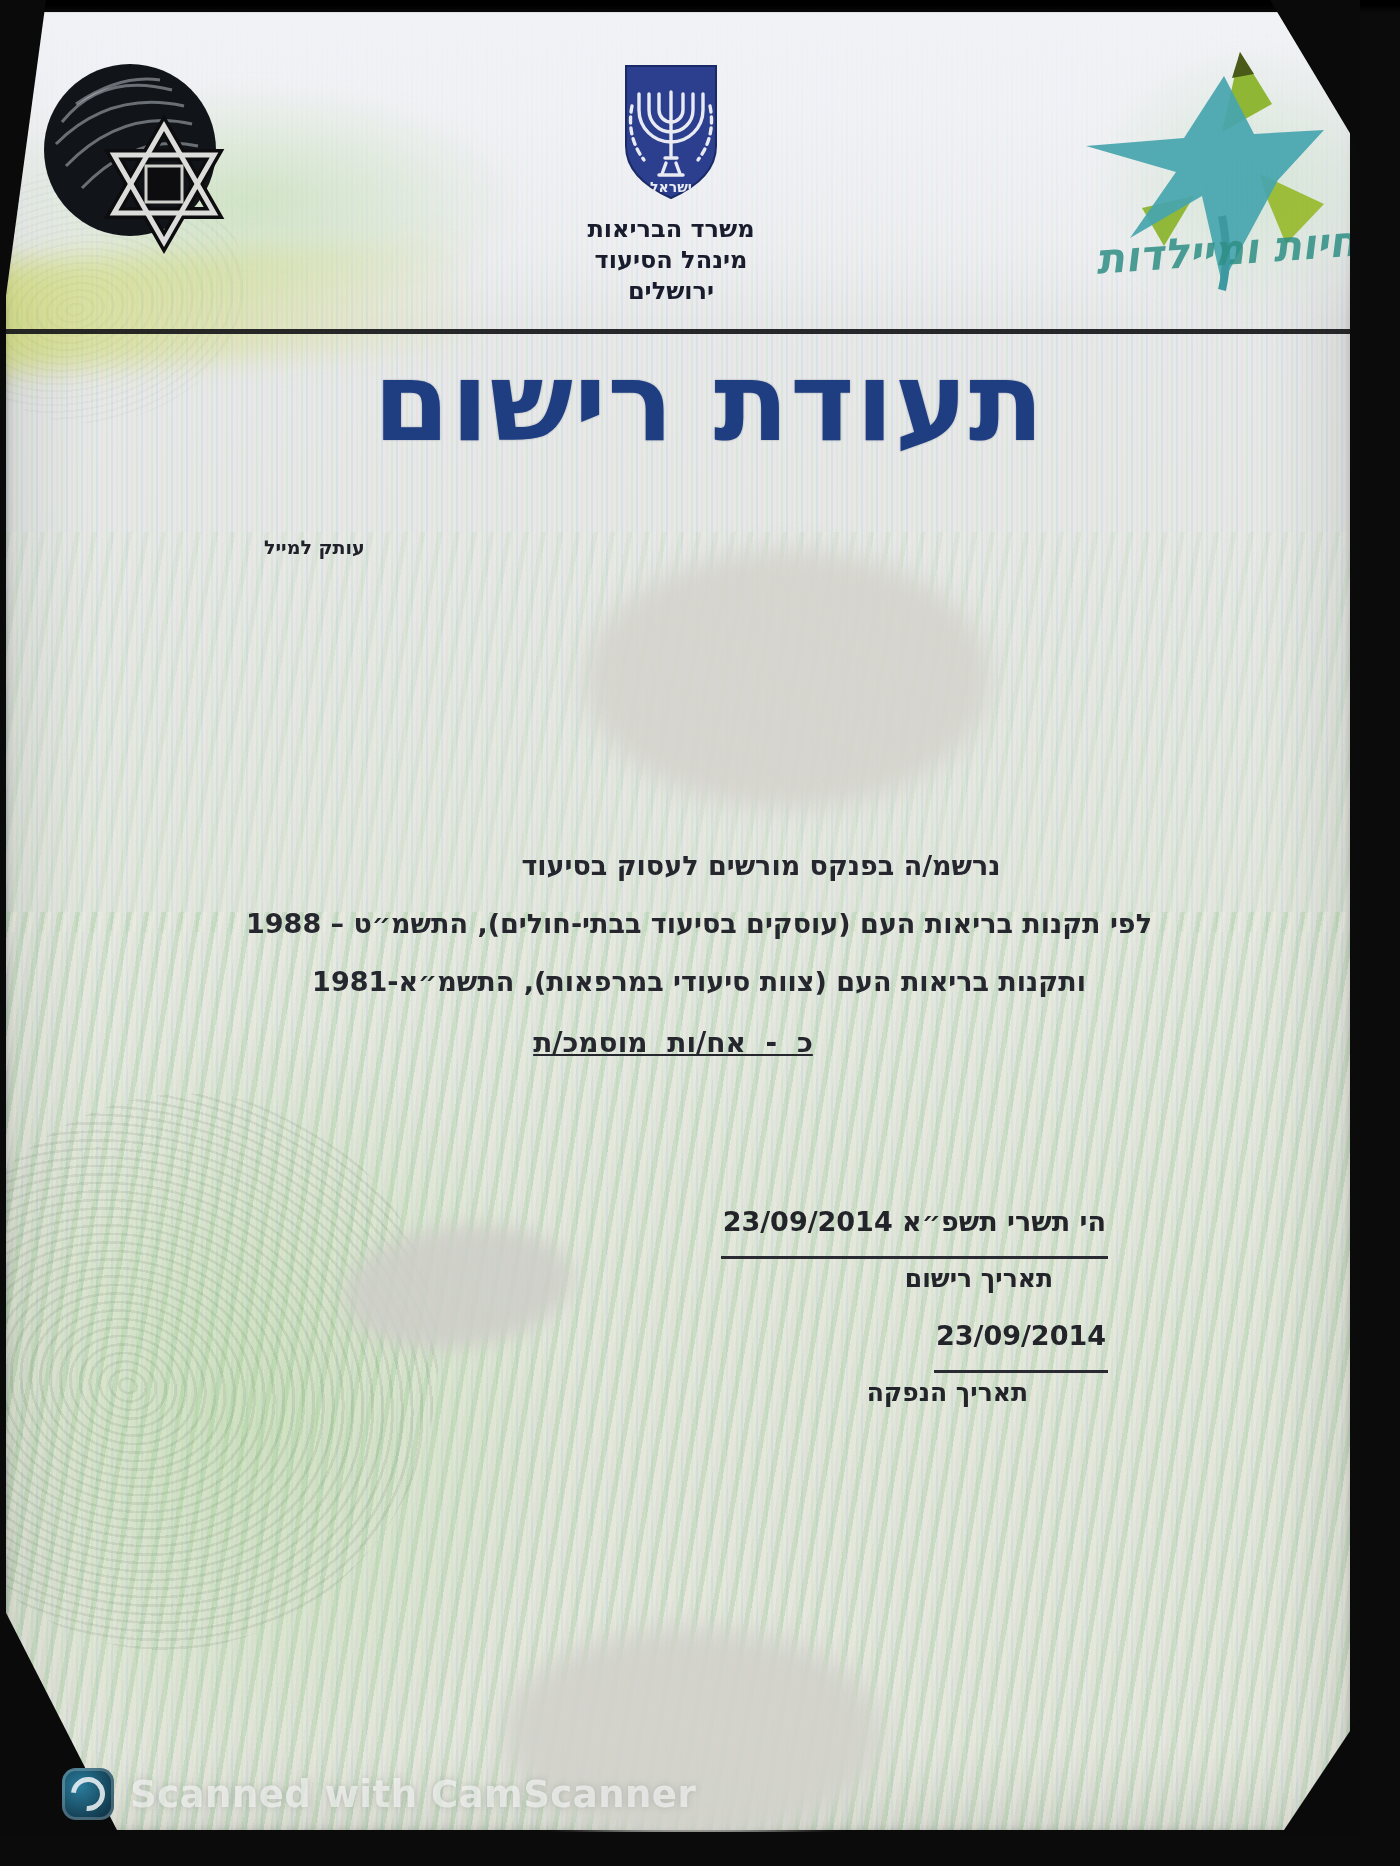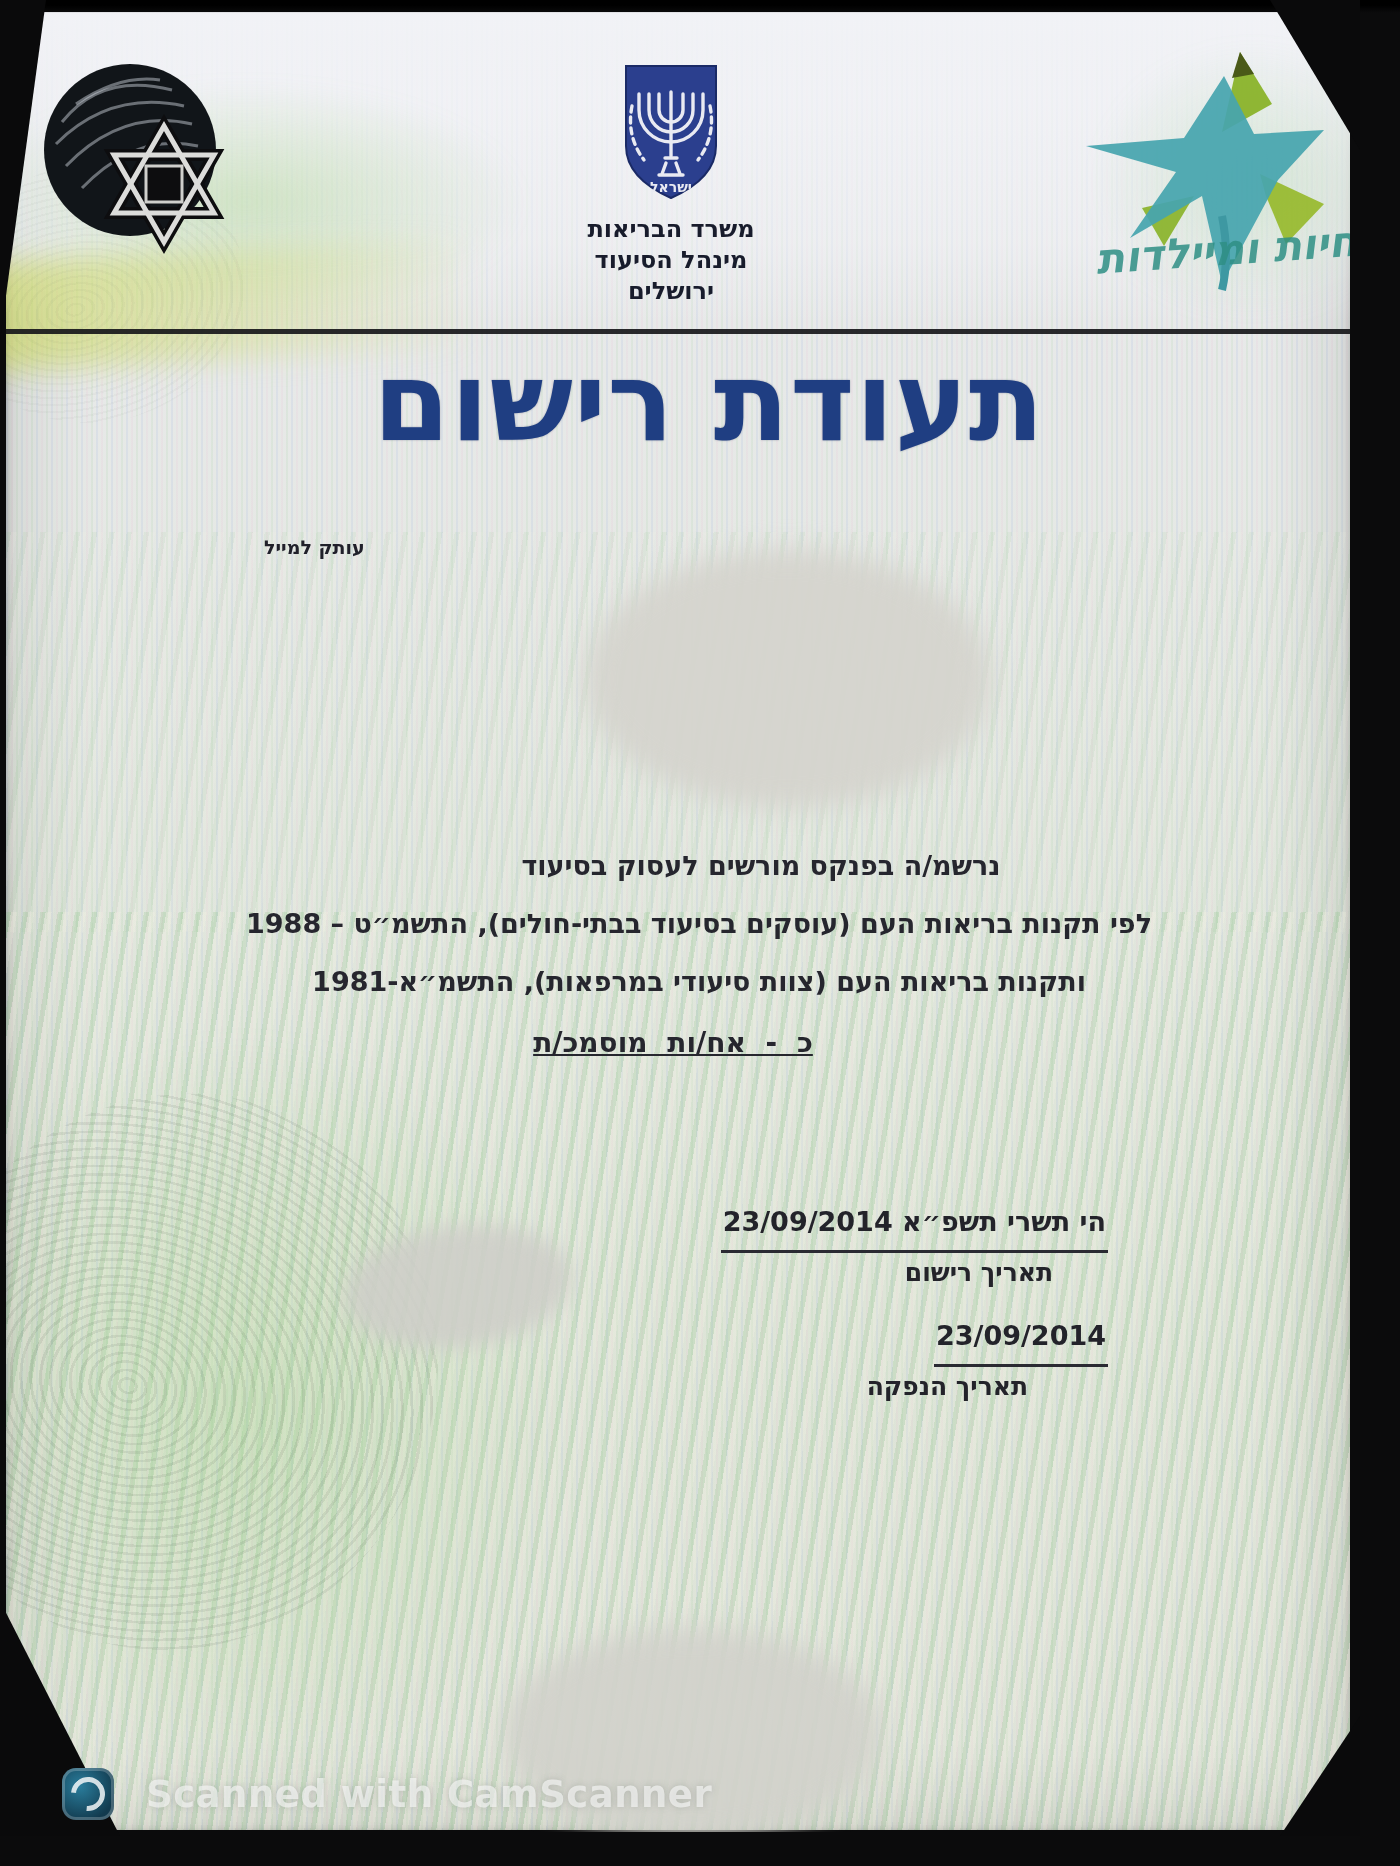--- a/index.html
+++ b/index.html
@@ -51,42 +51,42 @@
   .copy-note{position:absolute;left:258px;top:524px;font-size:19px;font-weight:bold;color:#20202a;}
   .body-line{position:absolute;left:0;right:0;text-align:center;font-size:27px;font-weight:bold;color:#26262e;}
   .bl1{top:838px;transform:translateX(82px);}
   .bl2{top:896px;transform:translateX(20px);}
   .bl3{top:954px;transform:translateX(20px);}
   .bl4{top:1014px;transform:translateX(-6px);word-spacing:10px;font-size:28px;text-decoration:underline;}
   .date-block{position:absolute;right:244px;text-align:right;color:#23232a;}
   .dreg{top:1194px;}
   .diss{top:1308px;}
   .date-line{display:inline-block;font-size:27px;font-weight:bold;
-    border-bottom:3px solid #2a2a32;padding:0 2px 13px;}
+    border-bottom:3px solid #2a2a32;padding:0 2px 19px;}
   .date-label{font-size:25px;font-weight:bold;margin-top:5px;}
   .dreg .date-label{margin-right:55px;}
   .diss .date-label{margin-right:80px;}
   
   .blur{position:absolute;border-radius:50%;z-index:20;}
   .blur1{left:580px;top:538px;width:404px;height:258px;background:rgba(213,212,206,0.95);filter:blur(13px);}
   .blur2{left:338px;top:1214px;width:228px;height:122px;background:rgba(206,206,200,0.88);
     filter:blur(10px);transform:rotate(-7deg);}
   .blur3{left:497px;top:1616px;width:378px;height:212px;background:rgba(209,209,203,0.92);filter:blur(13px);}
   
   .edge-right{position:absolute;right:0;top:0;bottom:0;width:50px;background:#0b0b0c;z-index:5;}
   .edge-bottom{position:absolute;left:0;right:0;bottom:0;height:36px;background:#0b0b0c;z-index:5;}
   .edge-top{position:absolute;left:0;right:0;top:0;height:13px;
     background:linear-gradient(180deg,#000 40%, rgba(0,0,0,0));z-index:5;}
   .corner{position:absolute;background:#0a0a0b;z-index:5;}
   .corner-tl{left:0;top:0;width:46px;height:340px;clip-path:polygon(0 0,100% 0,0 100%);}
   .corner-tr{right:40px;top:0;width:90px;height:150px;clip-path:polygon(0 0,100% 0,100% 100%);}
   .corner-bl{left:0;bottom:30px;width:120px;height:235px;clip-path:polygon(0 0,0 100%,100% 100%);}
   .corner-br{right:40px;bottom:30px;width:80px;height:120px;clip-path:polygon(100% 0,0 100%,100% 100%);}
   
-  .watermark{position:absolute;left:62px;top:1768px;display:flex;align-items:center;gap:32px;z-index:50;}
+  .watermark{position:absolute;left:62px;top:1768px;display:flex;align-items:center;gap:16px;z-index:50;}
   .cs-icon{width:52px;height:52px;border-radius:14px;flex:0 0 auto;
     background:radial-gradient(circle at 35% 35%, #2a7d9c, #123a4e 75%);
     box-shadow:inset 0 0 0 3px rgba(255,255,255,0.22);display:flex;align-items:center;justify-content:center;}
   .cs-ring{width:24px;height:24px;border-radius:50%;border:5px solid rgba(255,255,255,0.8);
     border-left-color:transparent;transform:rotate(-40deg);}
   .wm-text{font-size:37px;color:rgba(250,250,250,0.62);letter-spacing:.5px;font-weight:bold;
     text-shadow:0 0 6px rgba(120,130,120,0.35);}
 </style>
 </head>
 <body>

